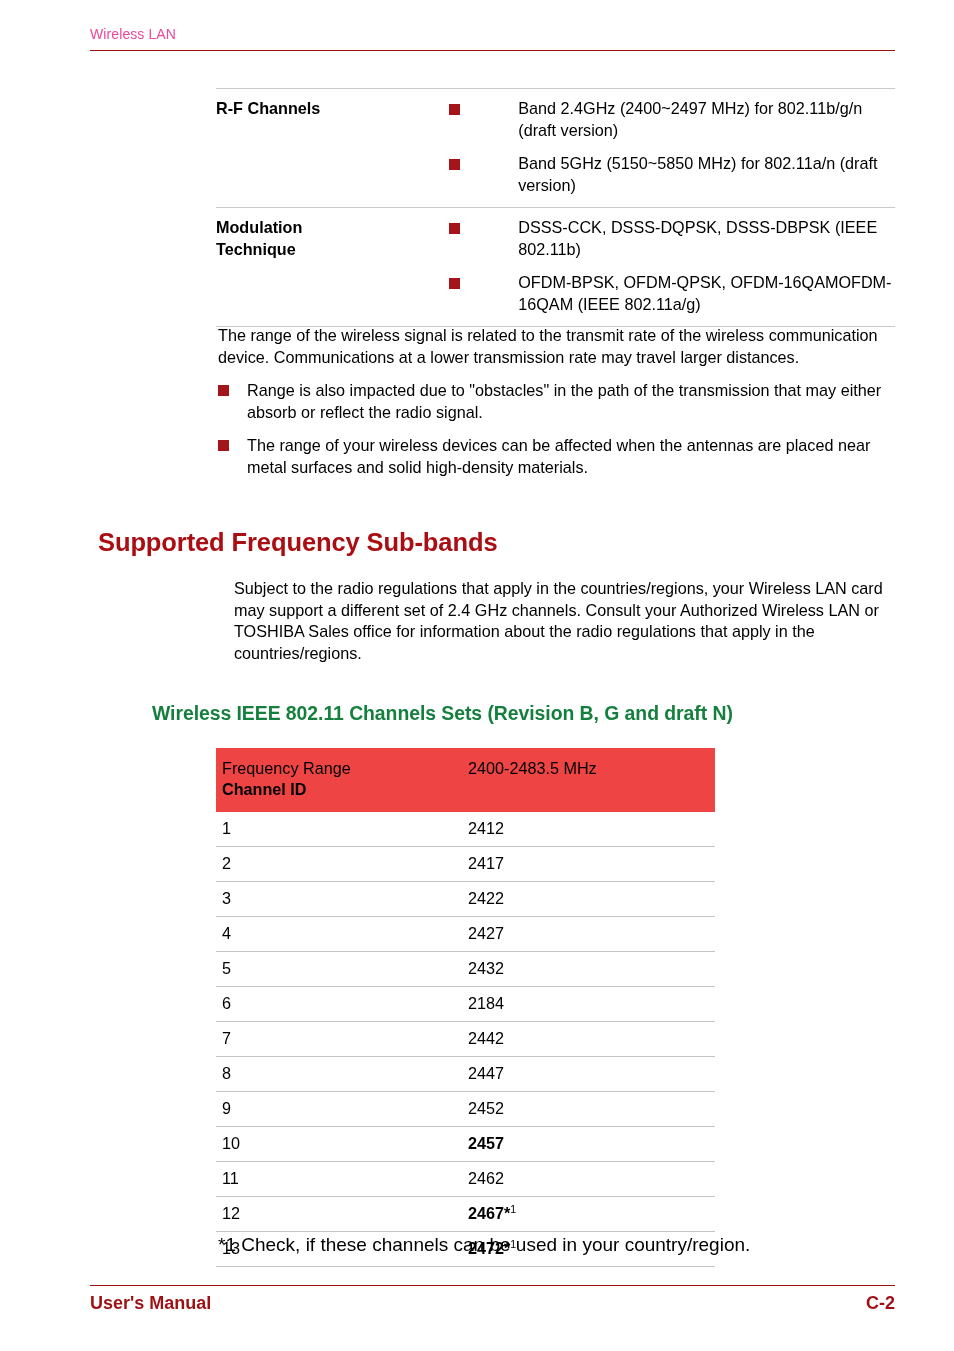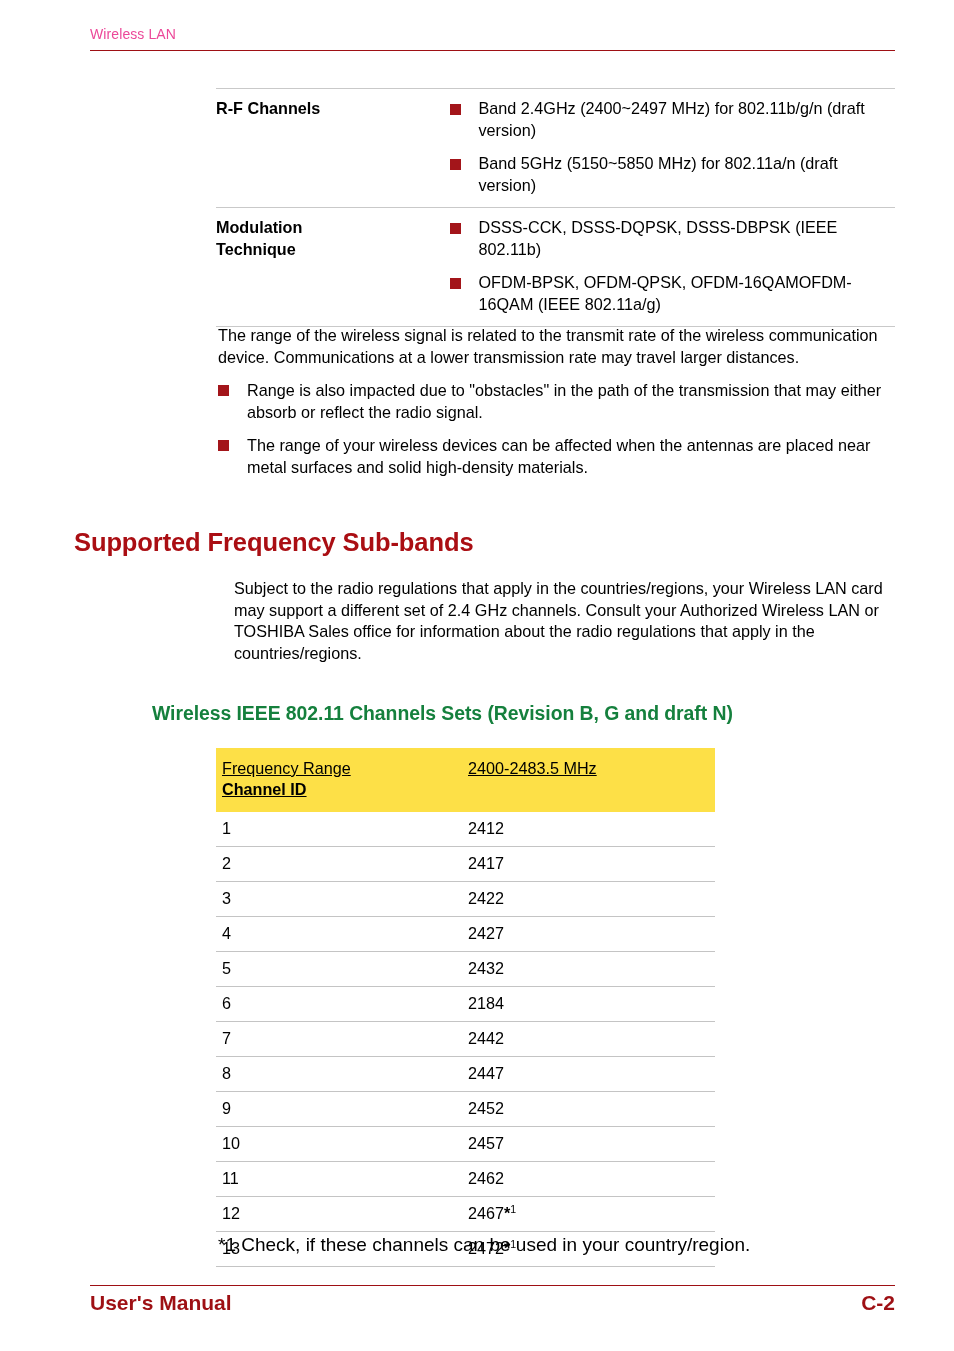--- a/index.html
+++ b/index.html
@@ -63,20 +63,21 @@
     width: 228px;
     font-weight: bold;
     padding-right: 8px !important;
   }
   .spec-value { width: 451px; }
 
   .bullet-line {
     display: flex;
     align-items: flex-start;
     margin-bottom: 12px;
+    gap: 40px;
   }
   .bullet-line:last-child { margin-bottom: 0; }
   .sq {
     flex: 0 0 auto;
     width: 11px;
     height: 11px;
     background: #A3151A;
     margin-top: 6px;
     margin-right: 18px;
   }
@@ -99,21 +100,21 @@
     align-items: flex-start;
     margin-bottom: 11px;
     font-size: 16.2px;
     line-height: 21.7px;
   }
   .body-bullet .sq { margin-top: 5px; margin-right: 18px; }
 
   
   .h1 {
     position: absolute;
-    left: 74px;
+    left: 98px;
     top: 528px;
     font-size: 25.5px;
     font-weight: bold;
     color: #AA0E13;
     letter-spacing: -.1px;
   }
 
   .intro-block {
     position: absolute;
     left: 234px;
@@ -142,30 +143,29 @@
   }
   .chan-table td {
     font-size: 16.2px;
     line-height: 21px;
     padding: 6px 0 7px 0;
     vertical-align: top;
   }
   .chan-table .c1 { width: 246px; padding-left: 6px; }
   .chan-table .c2 { width: 247px; }
   .chan-head td {
-    background: #fde047;
+    background: #ef4444;
     padding: 10px 0 12px 0;
-    text-decoration: underline;
   }
   .chan-head .c1 { padding-left: 6px; }
   .chan-head-l1 { font-weight: normal; }
   .chan-head-l2 { font-weight: bold; }
   .chan-row { border-bottom: 1.3px solid #c4c4c4; }
   .chan-row.first { border-top: 0; }
-  .bold-val { font-weight: normal; }
+  .bold-val { font-weight: bold; }
   sup {
     font-size: 10.6px;
     font-weight: normal;
     vertical-align: super;
     line-height: 0;
   }
   .star { font-weight: bold; }
 
   .footnote {
     position: absolute;
@@ -184,21 +184,21 @@
   }
   .foot-rule {
     border-top: 1.6px solid #9E1014;
     height: 0;
     margin-bottom: 7px;
   }
   .foot-row {
     display: flex;
     justify-content: space-between;
     color: #9E1014;
-    font-size: 21px;
+    font-size: 18px;
     font-weight: bold;
     line-height: 20px;
   }
 </style>
 </head>
 <body>
 
 <div class="page">
 
   <div class="run-head">

